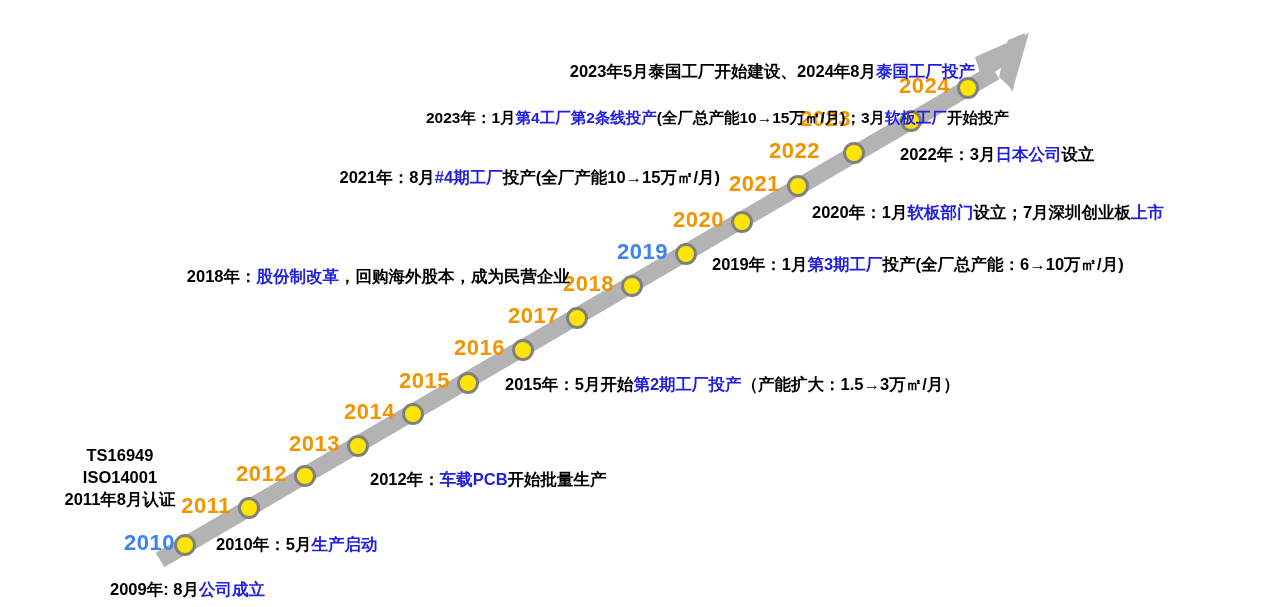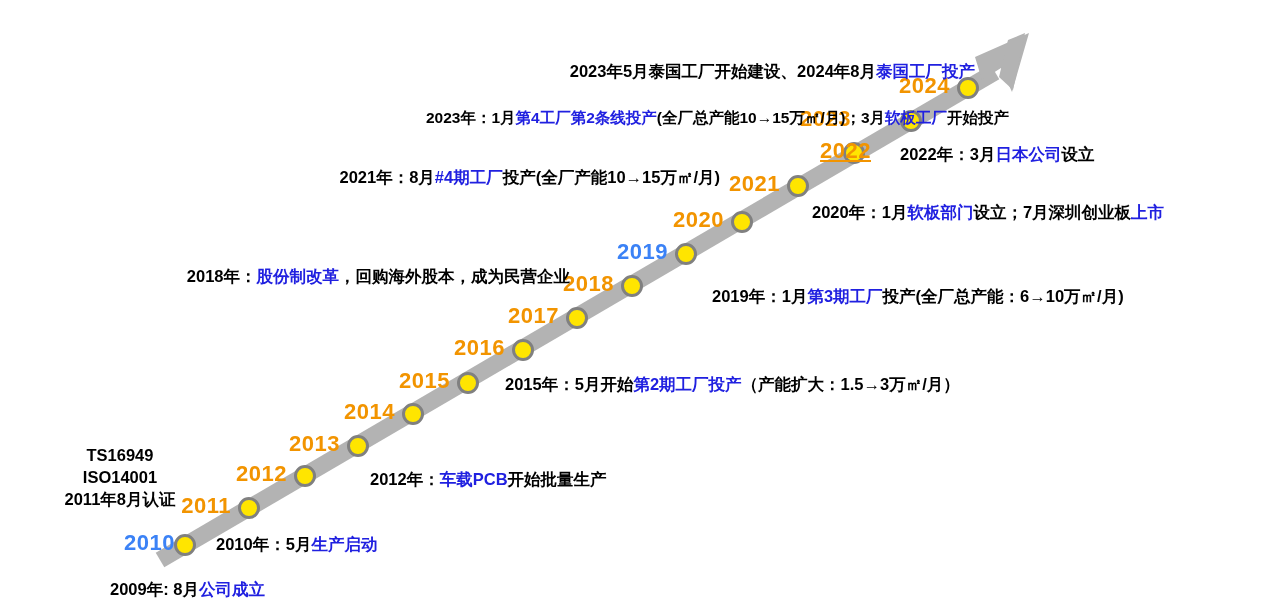--- a/index.html
+++ b/index.html
@@ -84,36 +84,36 @@
       <div class="yearlbl" style="left: 287px; top: 454px; color: rgb(242, 148, 0);">2012</div>
       <div class="yearlbl" style="left: 340px; top: 424px; color: rgb(242, 148, 0);">2013</div>
       <div class="yearlbl" style="left: 395px; top: 392px; color: rgb(242, 148, 0);">2014</div>
       <div class="yearlbl" style="left: 450px; top: 361px; color: rgb(242, 148, 0);">2015</div>
       <div class="yearlbl" style="left: 505px; top: 328px; color: rgb(242, 148, 0);">2016</div>
       <div class="yearlbl" style="left: 559px; top: 296px; color: rgb(242, 148, 0);">2017</div>
       <div class="yearlbl" style="left: 614px; top: 264px; color: rgb(242, 148, 0);">2018</div>
       <div class="yearlbl" style="left: 668px; top: 232px; color: #3b82f6;">2019</div>
       <div class="yearlbl" style="left: 724px; top: 200px; color: rgb(242, 148, 0);">2020</div>
       <div class="yearlbl" style="left: 780px; top: 164px; color: rgb(242, 148, 0);">2021</div>
-      <div class="yearlbl" style="left: 871px; top: 131px; color: rgb(242, 148, 0); text-decoration: underline;">2022</div>
+      <div class="yearlbl" style="left: 820px; top: 131px; color: rgb(242, 148, 0);">2022</div>
       <div class="yearlbl" style="left: 851px; top: 99px; color: rgb(242, 148, 0);">2023</div>
       <div class="yearlbl" style="left: 950px; top: 66px; color: rgb(242, 148, 0);">2024</div>
     </div>
   <div id="notes-layer">
       <div class="note right" style="color: rgb(0, 0, 0); left: 110px; top: 590px;"><span>2009年: 8月</span><span class="hl">公司成立</span></div>
       <div class="note right" style="color: rgb(0, 0, 0); left: 216px; top: 545px;"><span>2010年：5月</span><span class="hl">生产启动</span></div>
       <div class="note center" style="color: rgb(0, 0, 0); left: 120px; top: 478px;">
         <div>TS16949</div>
         <div>ISO14001</div>
         <div>2011年8月认证</div>
       </div>
       <div class="note right" style="color: rgb(0, 0, 0); left: 370px; top: 480px;"><span>2012年：</span><span class="hl">车载PCB</span><span>开始批量生产</span></div>
       <div class="note right" style="color: rgb(0, 0, 0); left: 505px; top: 385px;"><span>2015年：5月开始</span><span class="hl">第2期工厂投产</span><span>（产能扩大：1.5→3万㎡/月）</span></div>
       <div class="note left" style="color: rgb(0, 0, 0); left: 570px; top: 277px;"><span>2018年：</span><span class="hl">股份制改革</span><span>，回购海外股本，成为民营企业</span></div>
-      <div class="note right" style="color: rgb(0, 0, 0); left: 712px; top: 265px; margin-top: 32px;"><span>2019年：1月</span><span class="hl">第3期工厂</span><span>投产(全厂总产能：6→10万㎡/月)</span></div>
+      <div class="note right" style="color: rgb(0, 0, 0); left: 712px; top: 265px;"><span>2019年：1月</span><span class="hl">第3期工厂</span><span>投产(全厂总产能：6→10万㎡/月)</span></div>
       <div class="note right" style="color: rgb(0, 0, 0); left: 812px; top: 213px;"><span>2020年：1月</span><span class="hl">软板部门</span><span>设立；7月深圳创业板</span><span class="hl">上市</span></div>
       <div class="note left" style="color: rgb(0, 0, 0); left: 720px; top: 178px;"><span>2021年：8月</span><span class="hl">#4期工厂</span><span>投产(全厂产能10→15万㎡/月)</span></div>
       <div class="note right" style="color: rgb(0, 0, 0); left: 900px; top: 155px;"><span>2022年：3月</span><span class="hl">日本公司</span><span>设立</span></div>
       <div class="note sm left" style="color: rgb(0, 0, 0); left: 985px; top: 118px; margin-left: 24px;"><span>2023年：1月</span><span class="hl">第4工厂第2条线投产</span><span>(全厂总产能10→15万㎡/月)；3月</span><span class="hl">软板工厂</span><span>开始投产</span></div>
       <div class="note left" style="color: rgb(0, 0, 0); left: 975px; top: 72px;"><span>2023年5月泰国工厂开始建设、2024年8月</span><span class="hl">泰国工厂投产</span></div>
     </div>
 
 </div>
 
 </body></html>

